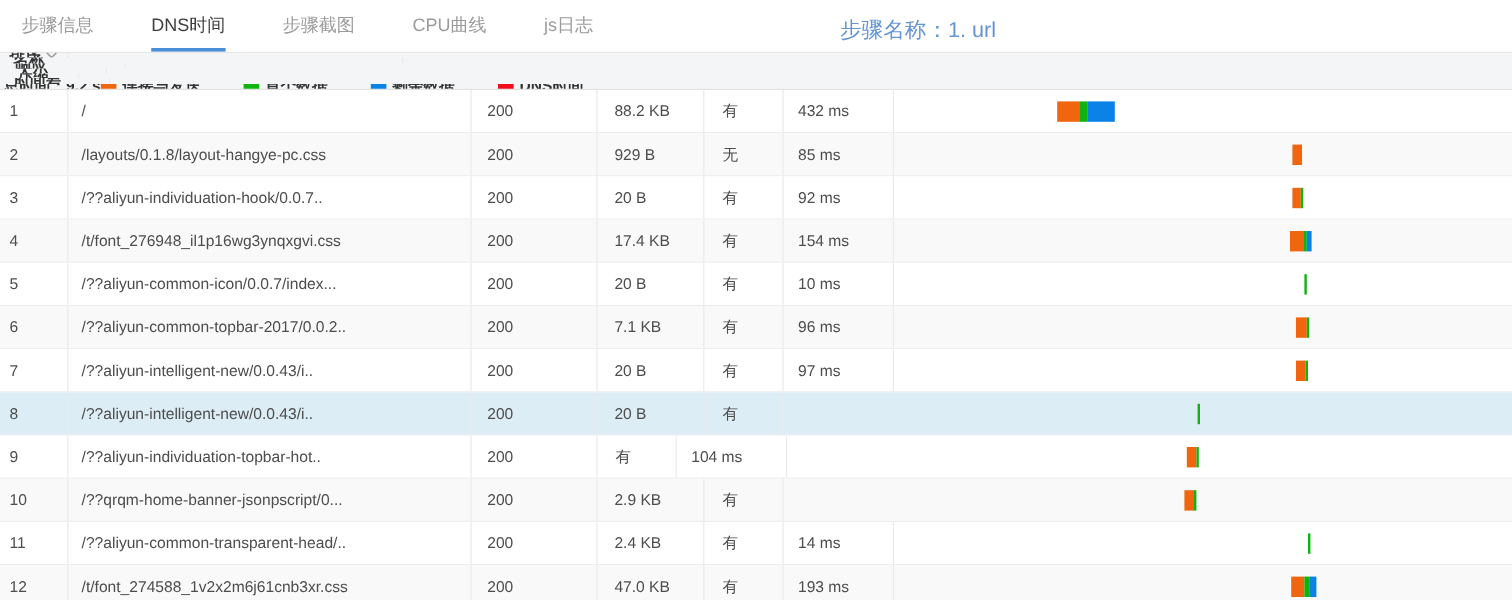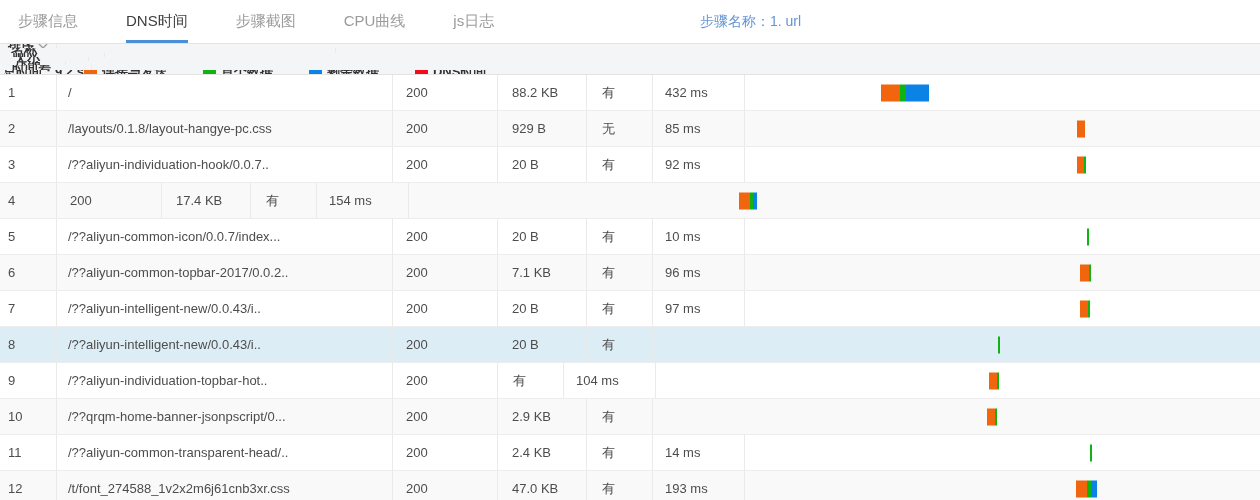--- a/index.html
+++ b/index.html
@@ -27,21 +27,21 @@
     color: #9b9b9b;
     cursor: pointer;
     border-bottom: 3px solid transparent;
     padding-top: 2px;
   }
   .tab.active { color: #3f3f3f; border-bottom-color: #4c8fd9; }
   .step-name {
     position: absolute;
     left: 700px;
     top: 13px;
-    font-size: 14px;
+    font-size: 18px;
     color: #6494d4;
     white-space: nowrap;
   }
 
   
   .grid-header {
     display: flex;
     height: 32px;
     background: #f4f5f6;
     border-top: 1px solid #e3e3e3;
@@ -199,20 +199,21 @@
     <div class="cell col-time">92 ms</div>
     <div class="cell col-wf">
       <div class="bar" style="left: 332px;">
           <span class="seg" style="width: 7px; background: rgb(240, 101, 14);"></span>
           <span class="seg" style="width: 2px; background: rgb(16, 180, 16);"></span>
         </div>
     </div>
   </div>
     <div class="row even">
     <div class="cell col-sort">4</div>
+    <div class="cell col-name">/t/font_276948_il1p16wg3ynqxgvi.css</div>
     <div class="cell col-resp">200</div>
     <div class="cell col-size">17.4 KB</div>
     <div class="cell col-comp">有</div>
     <div class="cell col-time">154 ms</div>
     <div class="cell col-wf">
       <div class="bar" style="left: 330px;">
           <span class="seg" style="width: 11px; background: rgb(240, 101, 14);"></span>
           <span class="seg" style="width: 3px; background: rgb(16, 180, 16);"></span>
           <span class="seg" style="width: 4px; background: rgb(11, 130, 230);"></span>
         </div>

